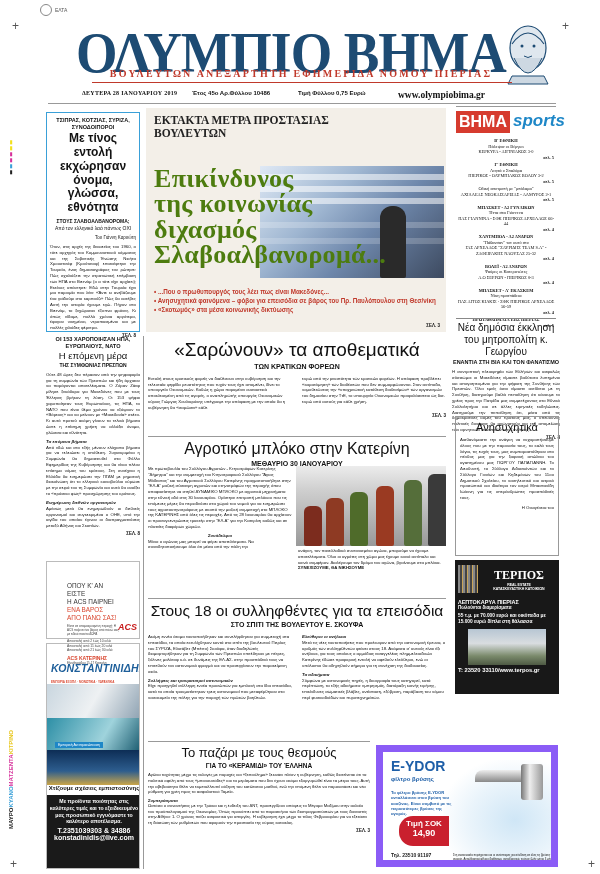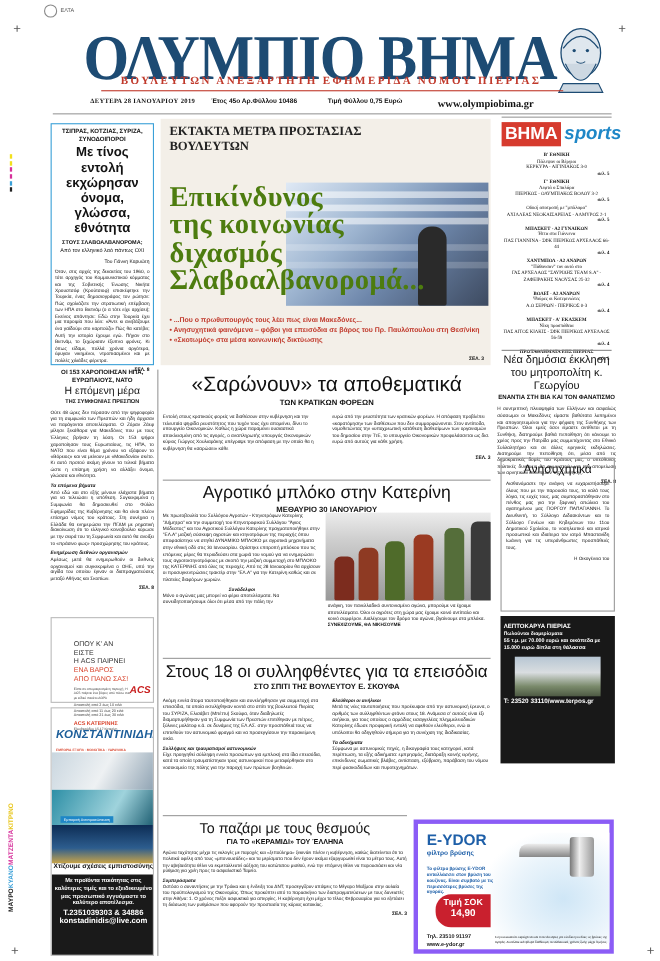--- a/index.html
+++ b/index.html
@@ -68,21 +68,21 @@
   .terpos .bars { width: 20px; height: 28px; background: repeating-linear-gradient(90deg,#888 0 2px,#444 2px 4px,#c9a55a 4px 5px); }
   .terpos .nm { font-family: "Liberation Serif", serif; font-size: 12px; font-weight: bold; text-align: center; }
   .terpos .nmsub { font-size: 3.5px; text-align: center; font-weight: bold; }
   .terpos .l1 { font-size: 5.5px; font-weight: bold; margin-top: 4px; }
   .terpos .l2 { font-size: 4.5px; font-weight: bold; }
   .terpos .l3 { font-size: 4.8px; font-weight: bold; margin-top: 3px; line-height: 1.3; }
   .terpos .house { width: 78px; height: 36px; margin: 4px auto 0; background: linear-gradient(180deg,#b7c6d3 0%,#d9dde0 40%,#7a8a6b 75%,#4e5a44 100%); }
   .terpos .tel { font-size: 5.8px; font-weight: bold; margin-top: 2px; }
 
   
-  .eydor { left: 376px; top: 745px; width: 182px; height: 122px; border: 4px solid #8b5cf6; background: #fff; overflow: hidden; }
+  .eydor { left: 376px; top: 745px; width: 182px; height: 122px; border: 7px solid #8b5cf6; background: #fff; overflow: hidden; }
   .eydor .t { position: absolute; left: 8px; top: 6px; color: #1e5fa8; font-weight: bold; font-size: 14px; }
   .eydor .f { position: absolute; left: 8px; top: 24px; color: #1e5fa8; font-size: 6px; font-weight: bold; }
   .eydor .d { position: absolute; left: 8px; top: 38px; width: 64px; color: #1e5fa8; font-size: 4.2px; font-weight: bold; line-height: 1.25; }
   .eydor .water { position: absolute; left: 60px; top: 8px; width: 120px; height: 100px; background: radial-gradient(ellipse at 60% 60%, #cfe6f6 0%, #eaf4fb 45%, #fff 75%); }
   .eydor .tap { position: absolute; left: 92px; top: 18px; width: 64px; height: 12px; border-radius: 8px 8px 0 0; background: linear-gradient(180deg,#eee,#888); }
   .eydor .cyl { position: absolute; left: 138px; top: 12px; width: 22px; height: 36px; border-radius: 3px; background: linear-gradient(90deg,#777,#eee 40%,#999); }
   .eydor .price { position: absolute; left: 16px; top: 64px; width: 50px; height: 30px; background: #c9202e; color: #fff; border-radius: 14px 0 0 14px; text-align: center; padding-top: 3px; }
   .eydor .price .a { font-size: 8px; font-weight: bold; }
   .eydor .price .b { font-size: 9px; font-weight: bold; }
   .eydor .tel { position: absolute; left: 8px; top: 100px; font-size: 5px; font-weight: bold; line-height: 1.35; color: #222; }
@@ -261,20 +261,28 @@
   <div class="sel">ΣΕΛ. 8</div>
 </div>
 
 <div class="abs thanks">
   <div class="h">Ανησυχητικά</div>
   <div class="body">Αισθανόμαστε την ανάγκη να ευχαριστήσουμε όλους που με την παρουσία τους, τα καλά τους λόγια, τις ευχές τους, μας συμπαραστάθηκαν στο πένθος μας για την ξαφνική απώλεια του αγαπημένου μας ΓΙΩΡΓΟΥ ΠΑΠΑΓΙΑΝΝΗ. Το Διευθυντή, το Σύλλογο Διδασκόντων και το Σύλλογο Γονέων και Κηδεμόνων του 11ου Δημοτικού Σχολείου, το νοσηλευτικό και ιατρικό προσωπικό και ιδιαίτερα τον ιατρό Μπαστανίδη Ιωάννη για τις υπεράνθρωπες προσπάθειές τους.</div>
   <div class="sig">Η Οικογένεια του</div>
 </div>
 
 <div class="abs terpos">
+  <div class="logo-row">
+    <div class="bars"></div>
+    <div style="flex:1;">
+      <div class="nm">ΤΕΡΠΟΣ</div>
+      <div class="nmsub">REAL ESTATE</div>
+      <div class="nmsub">ΚΑΤΑΣΚΕΥΑΣΤΙΚΗ ΚΑΤΟΙΚΙΩΝ</div>
+    </div>
+  </div>
   <div class="l1">ΛΕΠΤΟΚΑΡΥΑ ΠΙΕΡΙΑΣ</div>
   <div class="l2">Πωλούνται διαμερίσματα</div>
   <div class="l3">55 τ.μ. με 70.000 ευρώ και οικόπεδα με 15.000 ευρώ δίπλα στη θάλασσα</div>
   <div class="house"></div>
   <div class="tel">T: 23520 33110/www.terpos.gr</div>
 </div>
 
 <div class="abs eydor">
   <div class="water"></div>
   <div class="tap"></div>

